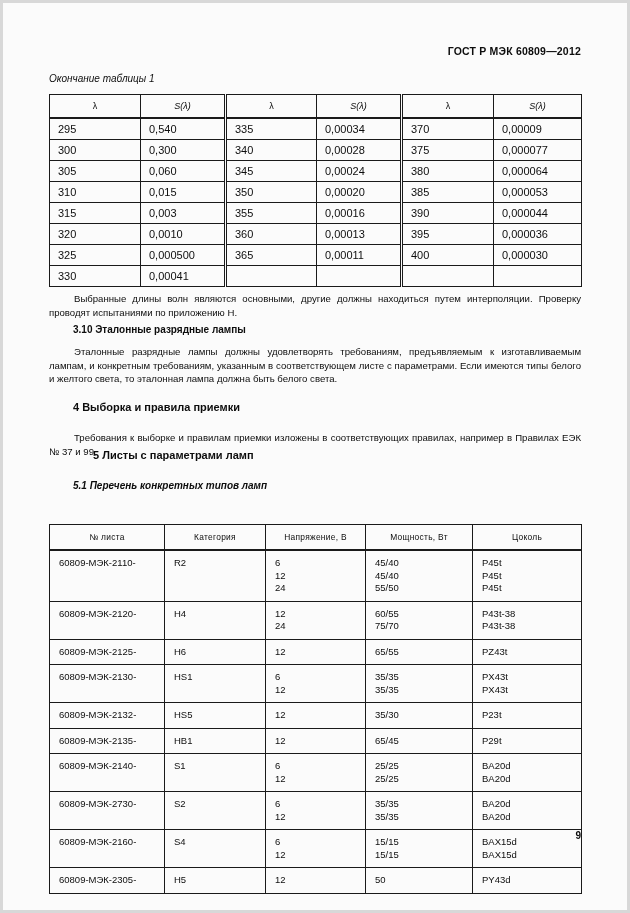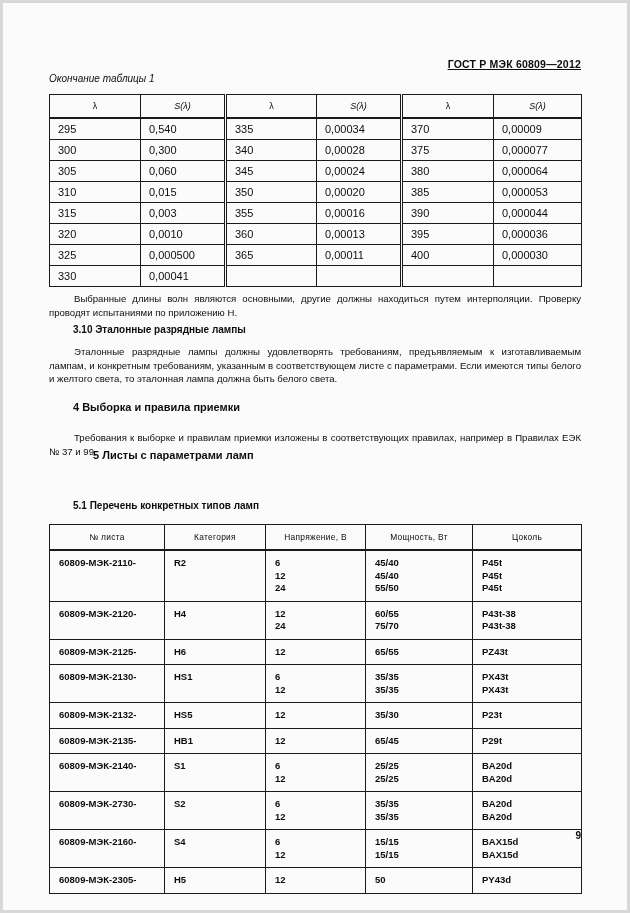--- a/index.html
+++ b/index.html
@@ -27,26 +27,25 @@
   }
   .page-edge-top { left:0; top:0; width:630px; height:3px; }
   .page-edge-bottom { left:0; bottom:0; width:630px; height:3px; }
   .page-edge-left { left:0; top:0; width:3px; height:913px; }
   .page-edge-right { right:0; top:0; width:3px; height:913px; }
 
   
   .doc-header {
     position: absolute;
     right: 49px;
-    top: 58px;
+    top: 45px;
     font-size: 10.5px;
     font-weight: bold;
     letter-spacing: 0.2px;
     white-space: nowrap;
-    text-decoration: underline;
   }
 
   
   .table-caption {
     position: absolute;
     left: 49px;
     top: 73px;
     font-size: 10px;
     font-style: italic;
     white-space: nowrap;
@@ -127,21 +126,20 @@
   }
   #table-lampsheets td {
     vertical-align: top;
     padding: 6px 0 6px 9px;
     font-size: 9.5px;
     line-height: 12.5px;
   }
   #table-lampsheets td .ml {
     display: block;
     white-space: pre-line;
-    font-weight: bold;
   }
 
   
   .page-number {
     position: absolute;
     right: 49px;
     top: 830px;
     font-size: 10px;
     font-weight: bold;
   }
@@ -252,21 +250,21 @@
   <div class="heading" style="top:324px;">3.10 Эталонные разрядные лампы</div>
 
   <div class="para" style="top:345px;">Эталонные разрядные лампы должны удовлетворять требованиям, предъявляемым к изготавливаемым лампам, и конкретным требованиям, указанным в соответствующем листе с параметрами. Если имеются типы белого и желтого света, то эталонная лампа должна быть белого света.</div>
 
   <div class="heading big" style="top:401px;">4 Выборка и правила приемки</div>
 
   <div class="para" style="top:431px;">Требования к выборке и правилам приемки изложены в соответствующих правилах, например в Правилах ЕЭК № 37 и 99.</div>
 
   <div class="heading big" style="top:449px;margin-left:20px;">5 Листы с параметрами ламп</div>
 
-  <div class="heading" style="top:500px;">5.1 Перечень конкретных типов ламп</div>
+  <div class="heading" style="top:480px;font-style:italic;">5.1 Перечень конкретных типов ламп</div>
 
   <table class="std-table" id="table-lampsheets">
     <colgroup>
       <col style="width:115px">
         <col style="width:101px">
       <col style="width:100px">
         <col style="width:107px">
       <col style="width:109px">
     </colgroup>
     <thead>

